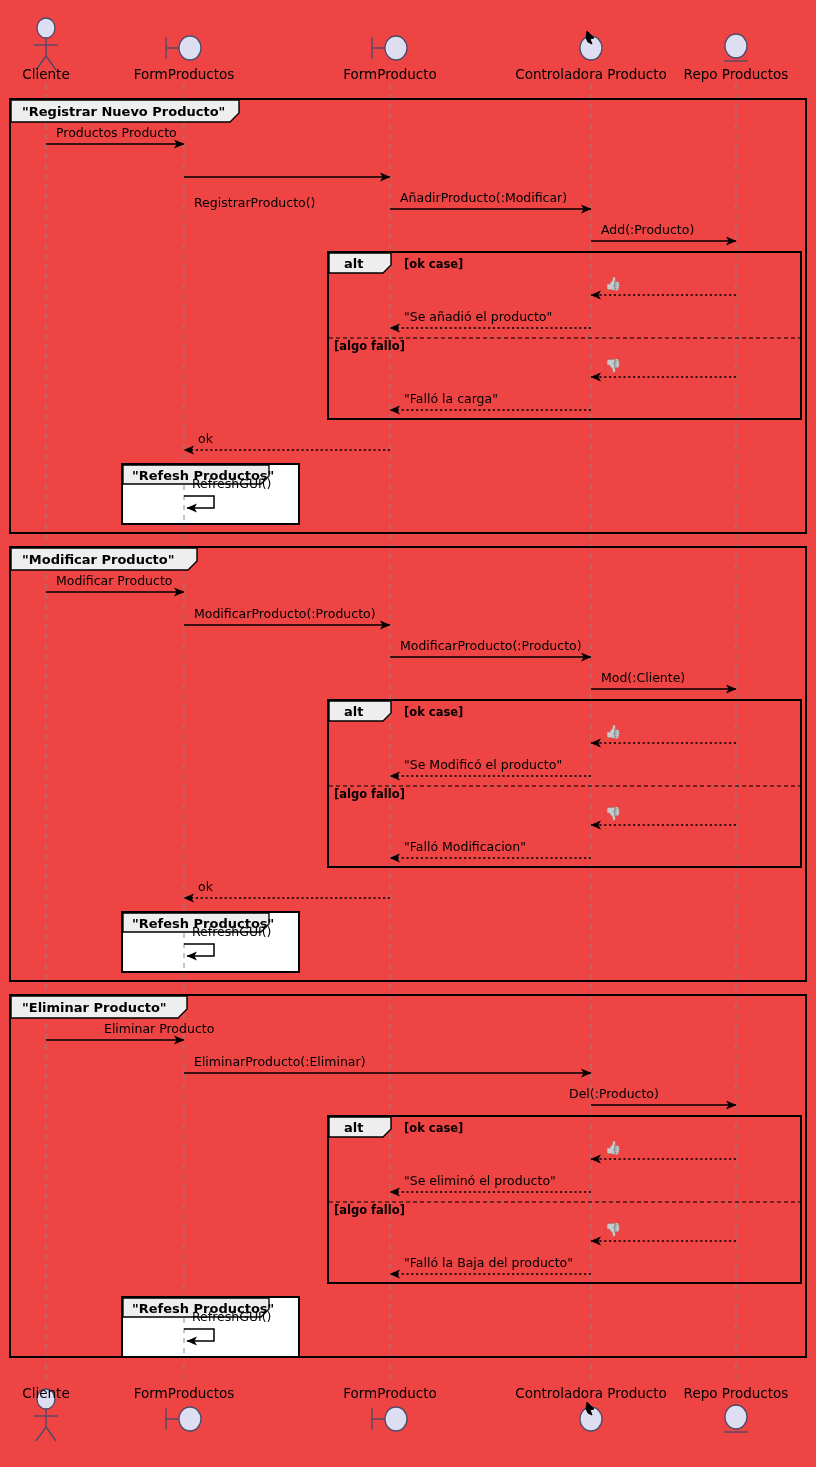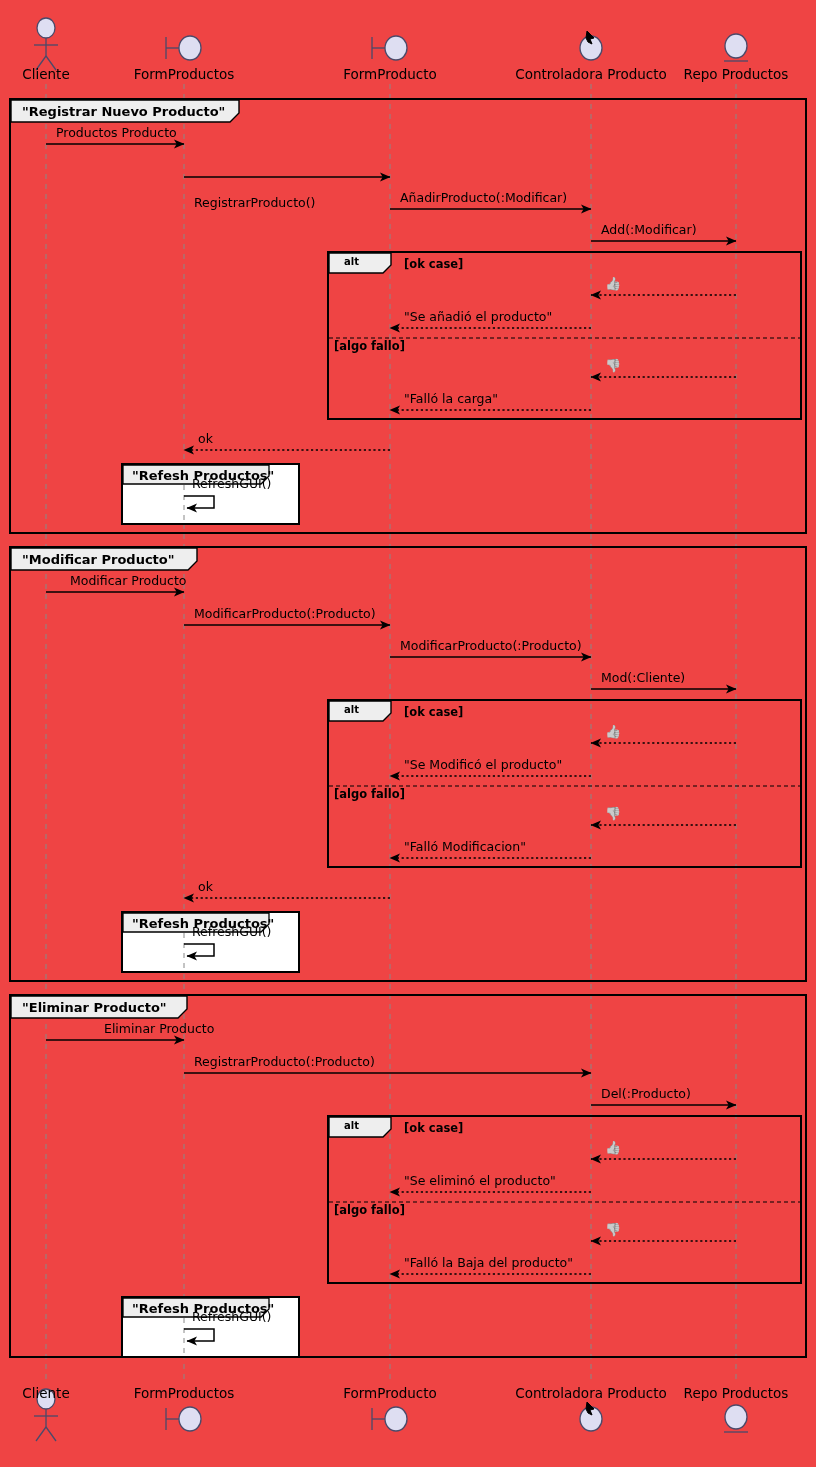--- a/index.html
+++ b/index.html
@@ -23,21 +23,21 @@
   }
   .txt{
     position:absolute;
     white-space:pre;
     color:#000000;
     line-height:1;
   }
   .t-part{ font-size:13.5px; }
   .t-msg{ font-size:12.5px; }
   .t-frame{ font-size:13px; font-weight:bold; }
-  .t-alt{ font-size:10px; font-weight:bold; }
+  .t-alt{ font-size:13px; font-weight:bold; }
   .t-guard{ font-size:11.5px; font-weight:bold; }
   .t-emoji{ font-size:13px; }
   .ctr{ transform:translateX(-50%); }
 </style>
 </head>
 <body>
 
 <div id="canvas">
 
   <svg class="layer" id="svg-layer" xmlns="http://www.w3.org/2000/svg">
@@ -208,40 +208,40 @@
       <div class="txt t-guard" style="left: 334px; top: 789px;">[algo fallo]</div>
       <div class="txt t-frame" style="left: 132px; top: 917px;">"Refesh Productos"</div>
       <div class="txt t-frame" style="left: 22px; top: 1001px;">"Eliminar Producto"</div>
       <div class="txt t-alt" style="left: 344px; top: 1121px;">alt</div>
       <div class="txt t-guard" style="left: 404px; top: 1123px;">[ok case]</div>
       <div class="txt t-guard" style="left: 334px; top: 1205px;">[algo fallo]</div>
       <div class="txt t-frame" style="left: 132px; top: 1302px;">"Refesh Productos"</div>
       <div class="txt t-msg" style="left: 56px; top: 127px;">Productos Producto</div>
       <div class="txt t-msg" style="left: 194px; top: 160px; margin-top: 37px;">RegistrarProducto()</div>
       <div class="txt t-msg" style="left: 400px; top: 192px;">AñadirProducto(:Modificar)</div>
-      <div class="txt t-msg" style="left: 601px; top: 224px;">Add(:Modificar)</div>
+      <div class="txt t-msg" style="left: 601px; top: 224px;">Add(:Producto)</div>
       <div class="txt t-emoji" style="left: 605px; top: 277px; filter: grayscale(1);">👍</div>
       <div class="txt t-msg" style="left: 404px; top: 311px;">"Se añadió el producto"</div>
       <div class="txt t-emoji" style="left: 605px; top: 359px; filter: grayscale(1);">👎</div>
       <div class="txt t-msg" style="left: 404px; top: 393px;">"Falló la carga"</div>
       <div class="txt t-msg" style="left: 198px; top: 433px;">ok</div>
       <div class="txt t-msg" style="left: 192px; top: 478px;">RefreshGUI()</div>
-      <div class="txt t-msg" style="left: 70px; top: 575px; text-align: right;">Modificar Producto</div>
+      <div class="txt t-msg" style="left: 56px; top: 575px; text-align: right;">Modificar Producto</div>
       <div class="txt t-msg" style="left: 194px; top: 608px;">ModificarProducto(:Producto)</div>
       <div class="txt t-msg" style="left: 400px; top: 640px;">ModificarProducto(:Producto)</div>
       <div class="txt t-msg" style="left: 601px; top: 672px;">Mod(:Cliente)</div>
       <div class="txt t-emoji" style="left: 605px; top: 725px; filter: grayscale(1);">👍</div>
       <div class="txt t-msg" style="left: 404px; top: 759px;">"Se Modificó el producto"</div>
       <div class="txt t-emoji" style="left: 605px; top: 807px; filter: grayscale(1);">👎</div>
       <div class="txt t-msg" style="left: 404px; top: 841px;">"Falló Modificacion"</div>
       <div class="txt t-msg" style="left: 198px; top: 881px;">ok</div>
       <div class="txt t-msg" style="left: 192px; top: 926px;">RefreshGUI()</div>
       <div class="txt t-msg" style="left: 56px; top: 1023px; margin-left: 48px;">Eliminar Producto</div>
-      <div class="txt t-msg" style="left: 194px; top: 1056px;">RegistrarProducto(:Producto)</div>
-      <div class="txt t-msg" style="left: 601px; top: 1088px;">Del(:Producto)</div>
+      <div class="txt t-msg" style="left: 194px; top: 1056px;">EliminarProducto(:Eliminar)</div>
+      <div class="txt t-msg" style="left: 569px; top: 1088px;">Del(:Producto)</div>
       <div class="txt t-emoji" style="left: 605px; top: 1141px; filter: grayscale(1);">👍</div>
       <div class="txt t-msg" style="left: 404px; top: 1175px;">"Se eliminó el producto"</div>
       <div class="txt t-emoji" style="left: 605px; top: 1223px; filter: grayscale(1);">👎</div>
       <div class="txt t-msg" style="left: 404px; top: 1257px;">"Falló la Baja del producto"</div>
       <div class="txt t-msg" style="left: 192px; top: 1311px;">RefreshGUI()</div>
     </div>
 
 </div>
 
 </body></html>

